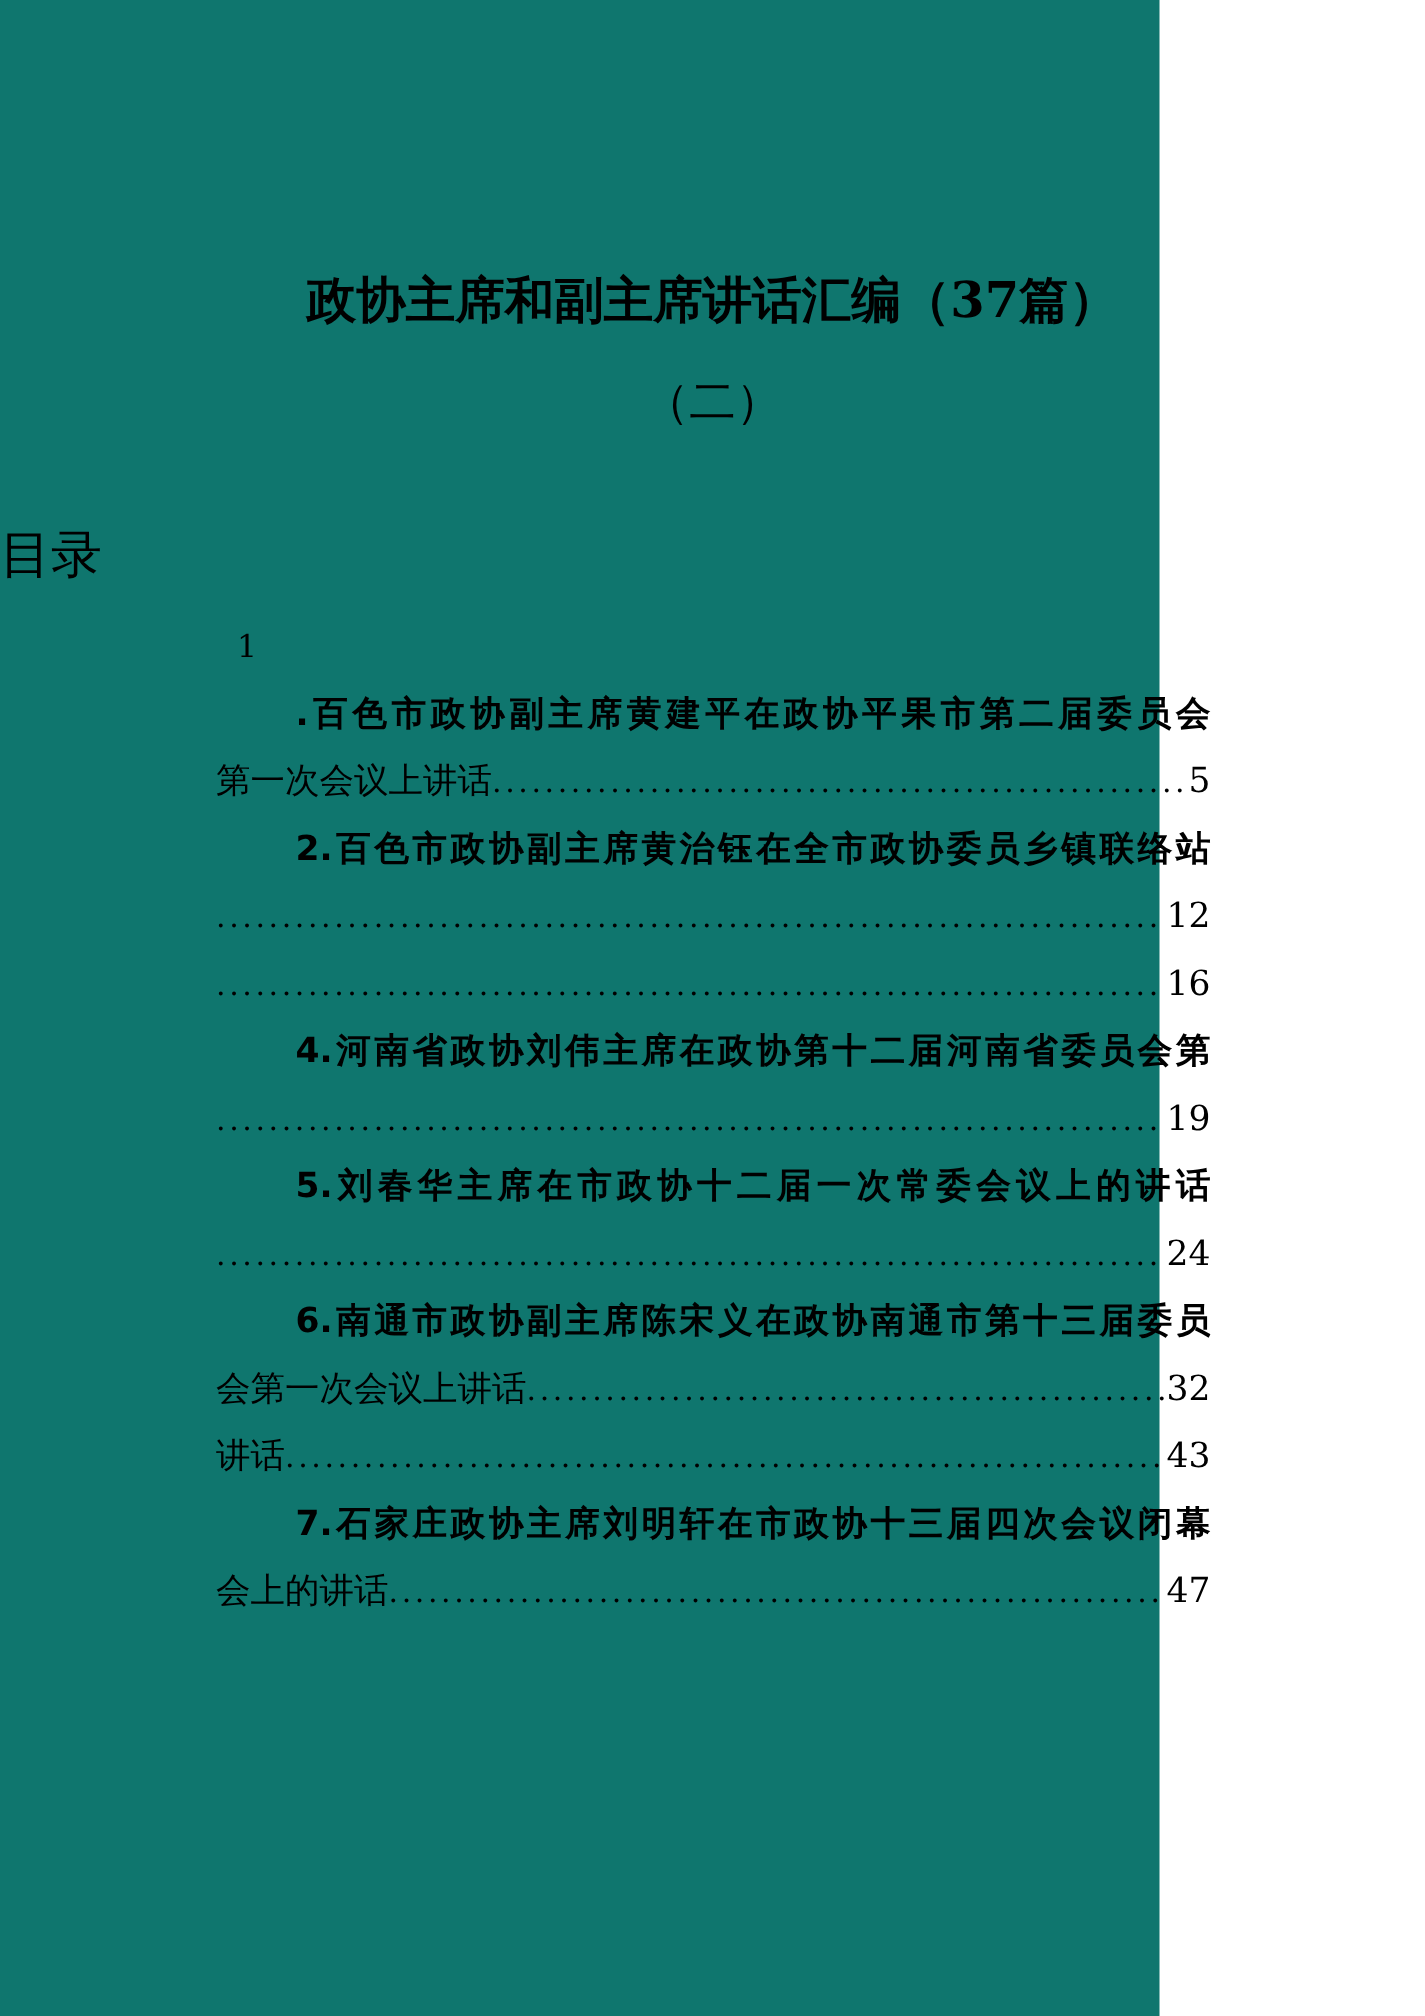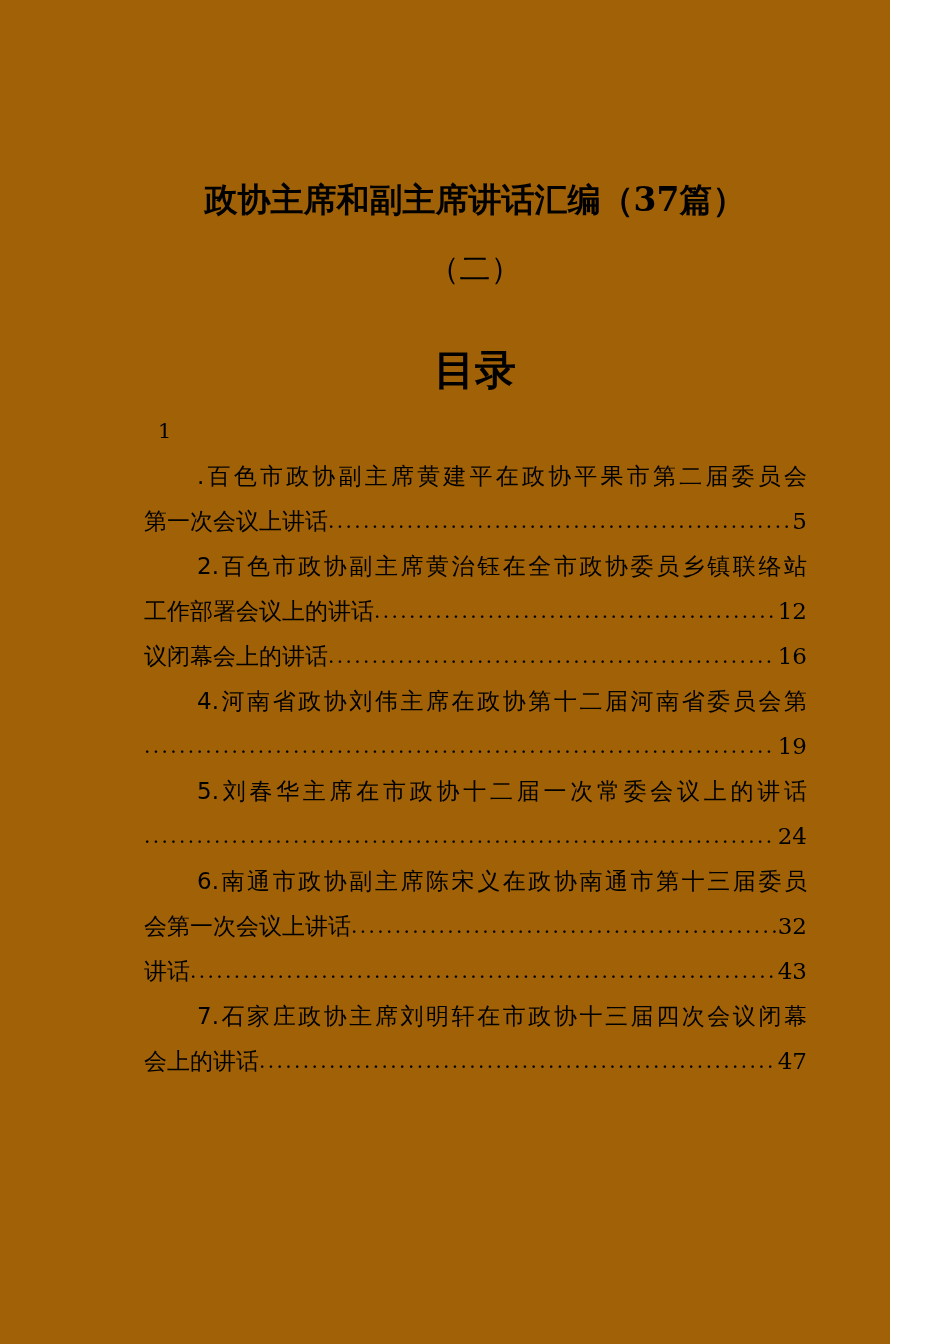--- a/index.html
+++ b/index.html
@@ -12,23 +12,23 @@
       height: 1344px;
       position: relative;
       overflow: hidden;
       color: #000000;
       font-family: "DejaVu Sans", sans-serif;
     }
     .page {
       position: absolute;
       left: 0;
       top: 0;
-      width: 890px;
+      width: 773px;
       height: 1344px;
-      background: #a16207;
+      background: #0f766e;
     }
     .doc-title {
       position: absolute;
       left: 0;
       width: 950px;
       top: 172px;
       text-align: center;
       font-family: "DejaVu Serif", serif;
       font-weight: bold;
       font-size: 33px;
@@ -45,24 +45,24 @@
       font-family: "DejaVu Serif", serif;
       font-size: 31px;
       line-height: 56px;
       white-space: nowrap;
     }
     .toc-heading {
       position: absolute;
       left: 0;
       width: 950px;
       top: 342px;
-      text-align: center;
+      text-align: left;
       font-family: "DejaVu Serif", serif;
-      font-weight: bold;
-      font-size: 41px;
+      font-weight: normal;
+      font-size: 34px;
       line-height: 56px;
     }
     .orphan-number {
       position: absolute;
       left: 158px;
       top: 416px;
       font-family: "DejaVu Serif", serif;
       font-size: 21px;
       line-height: 30px;
     }
@@ -80,20 +80,21 @@
       line-height: 45px;
       font-size: 23px;
       white-space: nowrap;
       overflow: hidden;
       position: relative;
     }
     .toc-line.first {
       padding-left: 53px;
       text-align: justify;
       text-align-last: justify;
+      font-weight: bold;
     }
     .toc-line.second {
       display: flex;
       align-items: center;
     }
     .toc-text {
       flex: 0 0 auto;
     }
     .leader {
       flex: 1 1 auto;
@@ -128,29 +129,27 @@
       <div class="toc-line second">
         <span class="toc-text">第一次会议上讲话</span>
         <span class="leader">................................................................................................................................</span>
         <span class="page-num">5</span>
       </div>
     </div>
 
     <div class="toc-entry">
       <div class="toc-line first">2.百色市政协副主席黄治钰在全市政协委员乡镇联络站</div>
       <div class="toc-line second">
-        <span class="toc-text">工作部署会议上的讲话</span>
         <span class="leader">................................................................................................................................</span>
         <span class="page-num">12</span>
       </div>
     </div>
 
     <div class="toc-entry">
       <div class="toc-line second">
-        <span class="toc-text">议闭幕会上的讲话</span>
         <span class="leader">................................................................................................................................</span>
         <span class="page-num">16</span>
       </div>
     </div>
 
     <div class="toc-entry">
       <div class="toc-line first">4.河南省政协刘伟主席在政协第十二届河南省委员会第</div>
       <div class="toc-line second">
         <span class="leader">................................................................................................................................</span>
         <span class="page-num">19</span>

